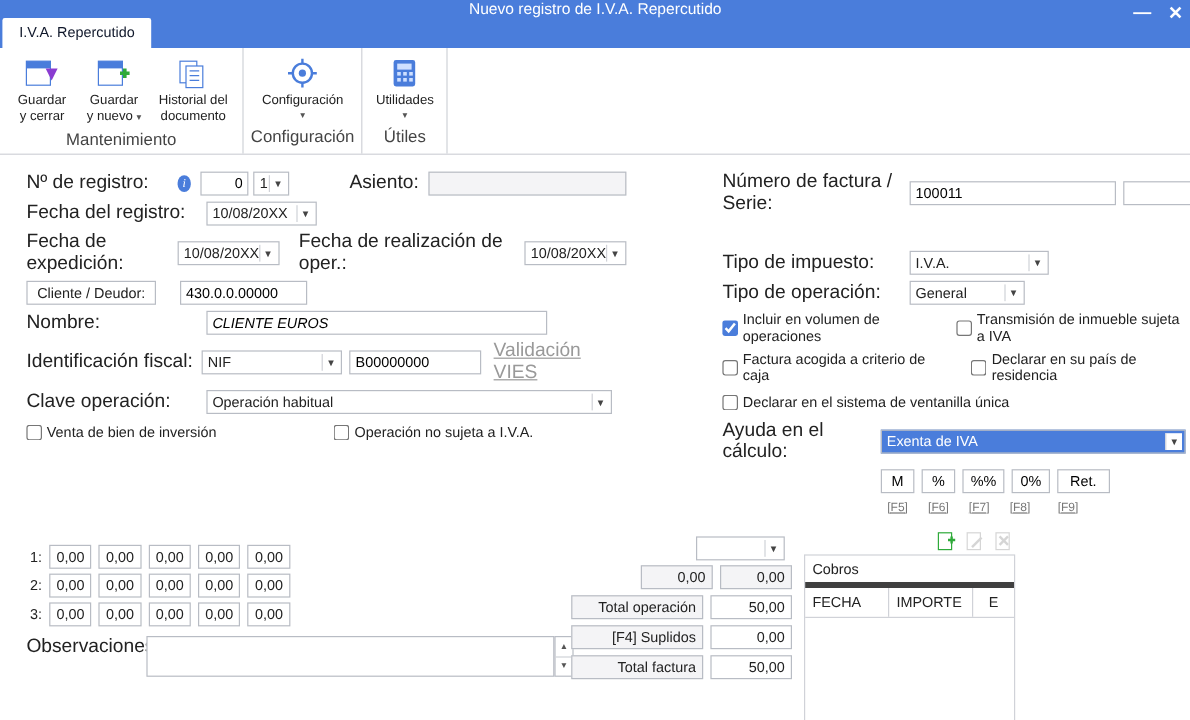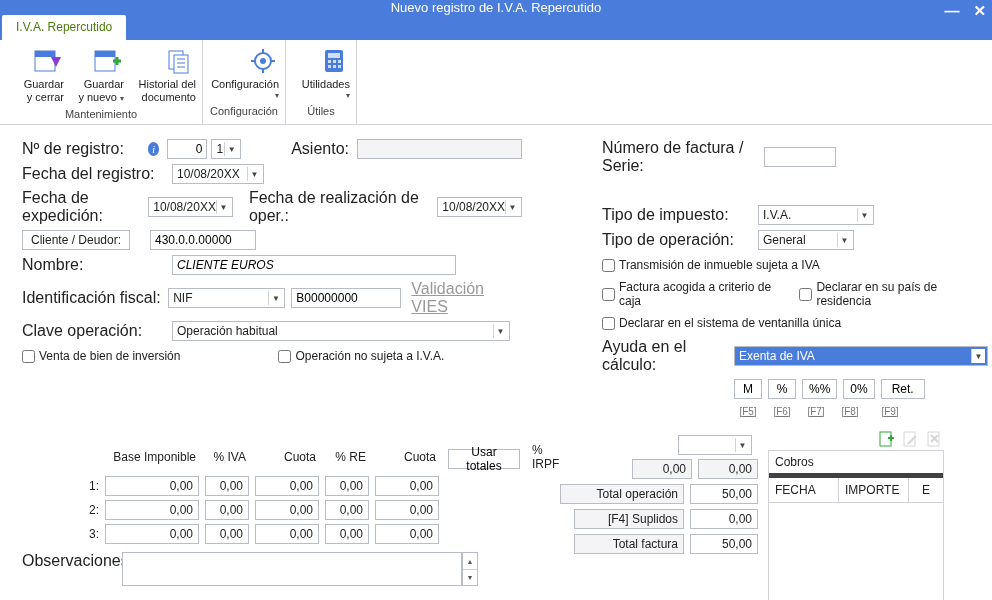--- a/index.html
+++ b/index.html
@@ -4,30 +4,30 @@
 <style>
   * { box-sizing: border-box; margin: 0; padding: 0; font-family: "Segoe UI", Tahoma, sans-serif; }
   body { background: #e8e8e8; width: 992px; height: 600px; overflow: hidden; font-size: 12px; color: #222; }
   .window { background: #fff; width: 992px; height: 600px; display: flex; flex-direction: column; }
 
   .titlebar { background: #4a7ddb; color: #fff; height: 28px; display: flex; align-items: center; justify-content: center; position: relative; font-size: 13px; }
   .titlebar .ctrls { position: absolute; right: 6px; top: 2px; display: flex; gap: 14px; font-size: 15px; font-weight: bold; }
   .titlebar .ctrls span { cursor: pointer; }
 
   .tabstrip { background: #4a7ddb; padding-left: 2px; }
-  .tabstrip .tab { background: #fff; display: inline-block; padding: 5px 14px 6px; font-size: 12px; color: #4d7c0f; border-radius: 2px 2px 0 0; }
+  .tabstrip .tab { background: #fff; display: inline-block; padding: 5px 14px 6px; font-size: 12px; color: #0f172a; border-radius: 2px 2px 0 0; }
 
   .ribbon { display: flex; border-bottom: 1px solid #d0d2d8; background: #fff; }
   .ribbon-group { border-right: 1px solid #d0d2d8; padding: 4px 6px 2px; display: flex; flex-direction: column; align-items: center; }
   .ribbon-items { display: flex; gap: 2px; }
-  .ribbon-btn { display: flex; flex-direction: column; align-items: flex-end; width: 58px; padding: 2px 0; font-size: 11px; line-height: 1.15; text-align: center; cursor: pointer; }
+  .ribbon-btn { display: flex; flex-direction: column; align-items: center; width: 58px; padding: 2px 0; font-size: 11px; line-height: 1.15; text-align: center; cursor: pointer; }
   .ribbon-btn.wide { width: 70px; }
   .ribbon-btn .icn { width: 32px; height: 30px; margin-bottom: 2px; display: flex; align-items: center; justify-content: center; }
   .ribbon-btn .dd { font-size: 8px; color: #555; }
-  .ribbon-group-label { font-size: 11px; color: #444; padding: 3px 0 2px; }
+  .ribbon-group-label { font-size: 14px; color: #444; padding: 3px 0 2px; }
 
   .form { flex: 1; padding: 14px 16px 6px 22px; position: relative; }
   .row { display: flex; align-items: center; margin-bottom: 5px; min-height: 20px; }
   .lbl { font-size: 16px; color: #222; }
   .cols { display: flex; gap: 80px; }
   .col-left { width: 500px; }
   .col-right { flex: 1; }
 
   input[type=text], select, .combo, .txtbtn {
     border: 1px solid #b8bcc4; background: #fff; height: 20px; font-size: 12px; padding: 2px 4px;
@@ -240,38 +240,43 @@
           <label class="chk" style="margin-left:80px">
               <input type="checkbox" style="">
               <span>Operación no sujeta a I.V.A.</span>
             </label>
         </div>
       </div>
 
       <div class="col-right">
         <div class="row">
           <span class="lbl" style="width:156px">Número de factura / Serie:</span>
+          <input type="text" style="width: 172px;" value="100011">
           <input type="text" style="width: 72px; margin-left: 6px;">
         </div>
         <div style="height:25px"></div>
         <div class="row">
           <span class="lbl" style="width:156px">Tipo de impuesto:</span>
           <div class="combo" style="width:116px">
               <span>I.V.A.</span>
               <span class="arr">▼</span>
             </div>
         </div>
         <div class="row">
           <span class="lbl" style="width:156px">Tipo de operación:</span>
           <div class="combo" style="width:96px">
               <span>General</span>
               <span class="arr">▼</span>
             </div>
         </div>
         <div class="row">
+          <label class="chk">
+              <input type="checkbox" checked="" style="">
+              <span>Incluir en volumen de operaciones</span>
+            </label>
           <label class="chk">
               <input type="checkbox" style="">
               <span>Transmisión de inmueble sujeta a IVA</span>
             </label>
         </div>
         <div class="row">
           <label class="chk" style="margin-right:28px">
               <input type="checkbox" style="">
               <span>Factura acogida a criterio de caja</span>
             </label>
@@ -308,30 +313,20 @@
           <span class="key-hint" style="width:40px;text-align:center">[F9]</span>
         </div>
       </div>
     </div>
 
     <div style="display:flex;gap:12px;margin-top:4px;align-items:flex-start">
 
       <div class="grid">
         <table>
           <tbody>
-              <tr>
-            <th style="width:80px"></th>
-            <th style="width:100px">Base Imponible</th>
-            <th style="width:50px">% IVA</th>
-            <th style="width:70px">Cuota</th>
-            <th style="width:50px">% RE</th>
-            <th style="width:70px">Cuota</th>
-            <th style="width:84px;text-align:center"><button class="small-btn wide">Usar totales</button></th>
-            <th style="width:50px;text-align:left">% IRPF</th>
-          </tr>
           <tr>
             <td class="num">1:</td>
             <td>
                   <div class="cell num">0,00</div>
                 </td>
             <td>
                   <div class="cell num">0,00</div>
                 </td>
             <td>
                   <div class="cell num">0,00</div>
@@ -401,21 +396,21 @@
         <div style="height:4px"></div>
         <div class="combo" style="width:74px;margin-left:120px">
             <span></span>
             <span class="arr">▼</span>
           </div>
         <div class="row" style="margin-top:4px;justify-content:flex-end;gap:6px">
           <div class="cell num ro" style="width:60px">0,00</div>
           <div class="cell num ro" style="width:60px">0,00</div>
         </div>
         <div class="row" style="justify-content:flex-end;gap:6px">
-          <div class="cell num ro" style="width:124px">Total operación</div>
+          <div class="cell num ro" style="width:110px">Total operación</div>
           <div class="cell num" style="width:68px">50,00</div>
         </div>
         <div class="row" style="justify-content:flex-end;gap:6px">
           <div class="cell num ro" style="width:110px">[F4] Suplidos</div>
           <div class="cell num" style="width:68px">0,00</div>
         </div>
         <div class="row" style="justify-content:flex-end;gap:6px">
           <div class="cell num ro" style="width:110px">Total factura</div>
           <div class="cell num" style="width:68px">50,00</div>
         </div>

